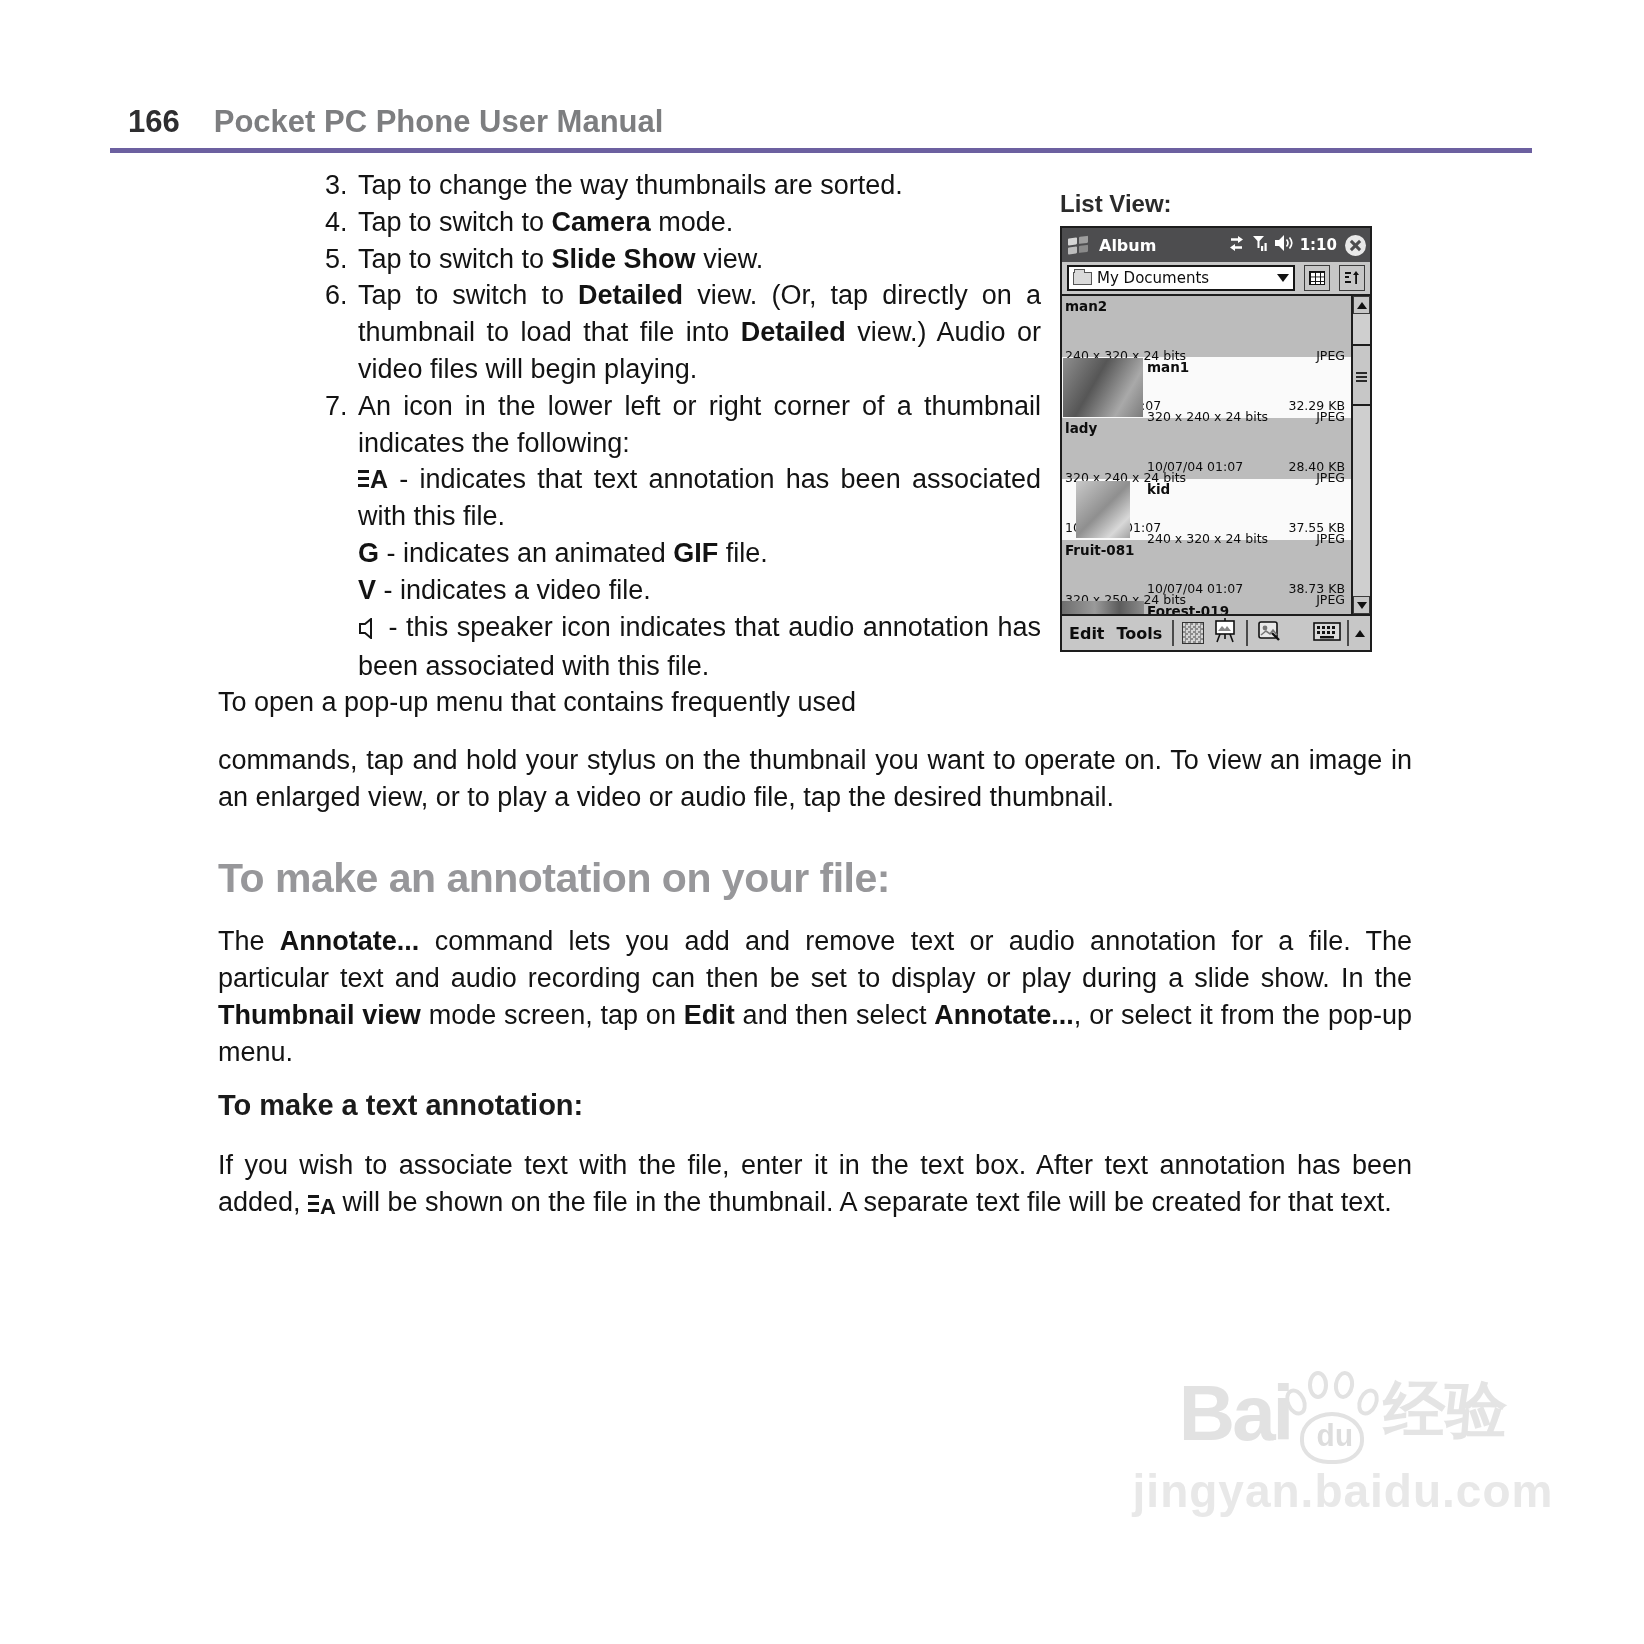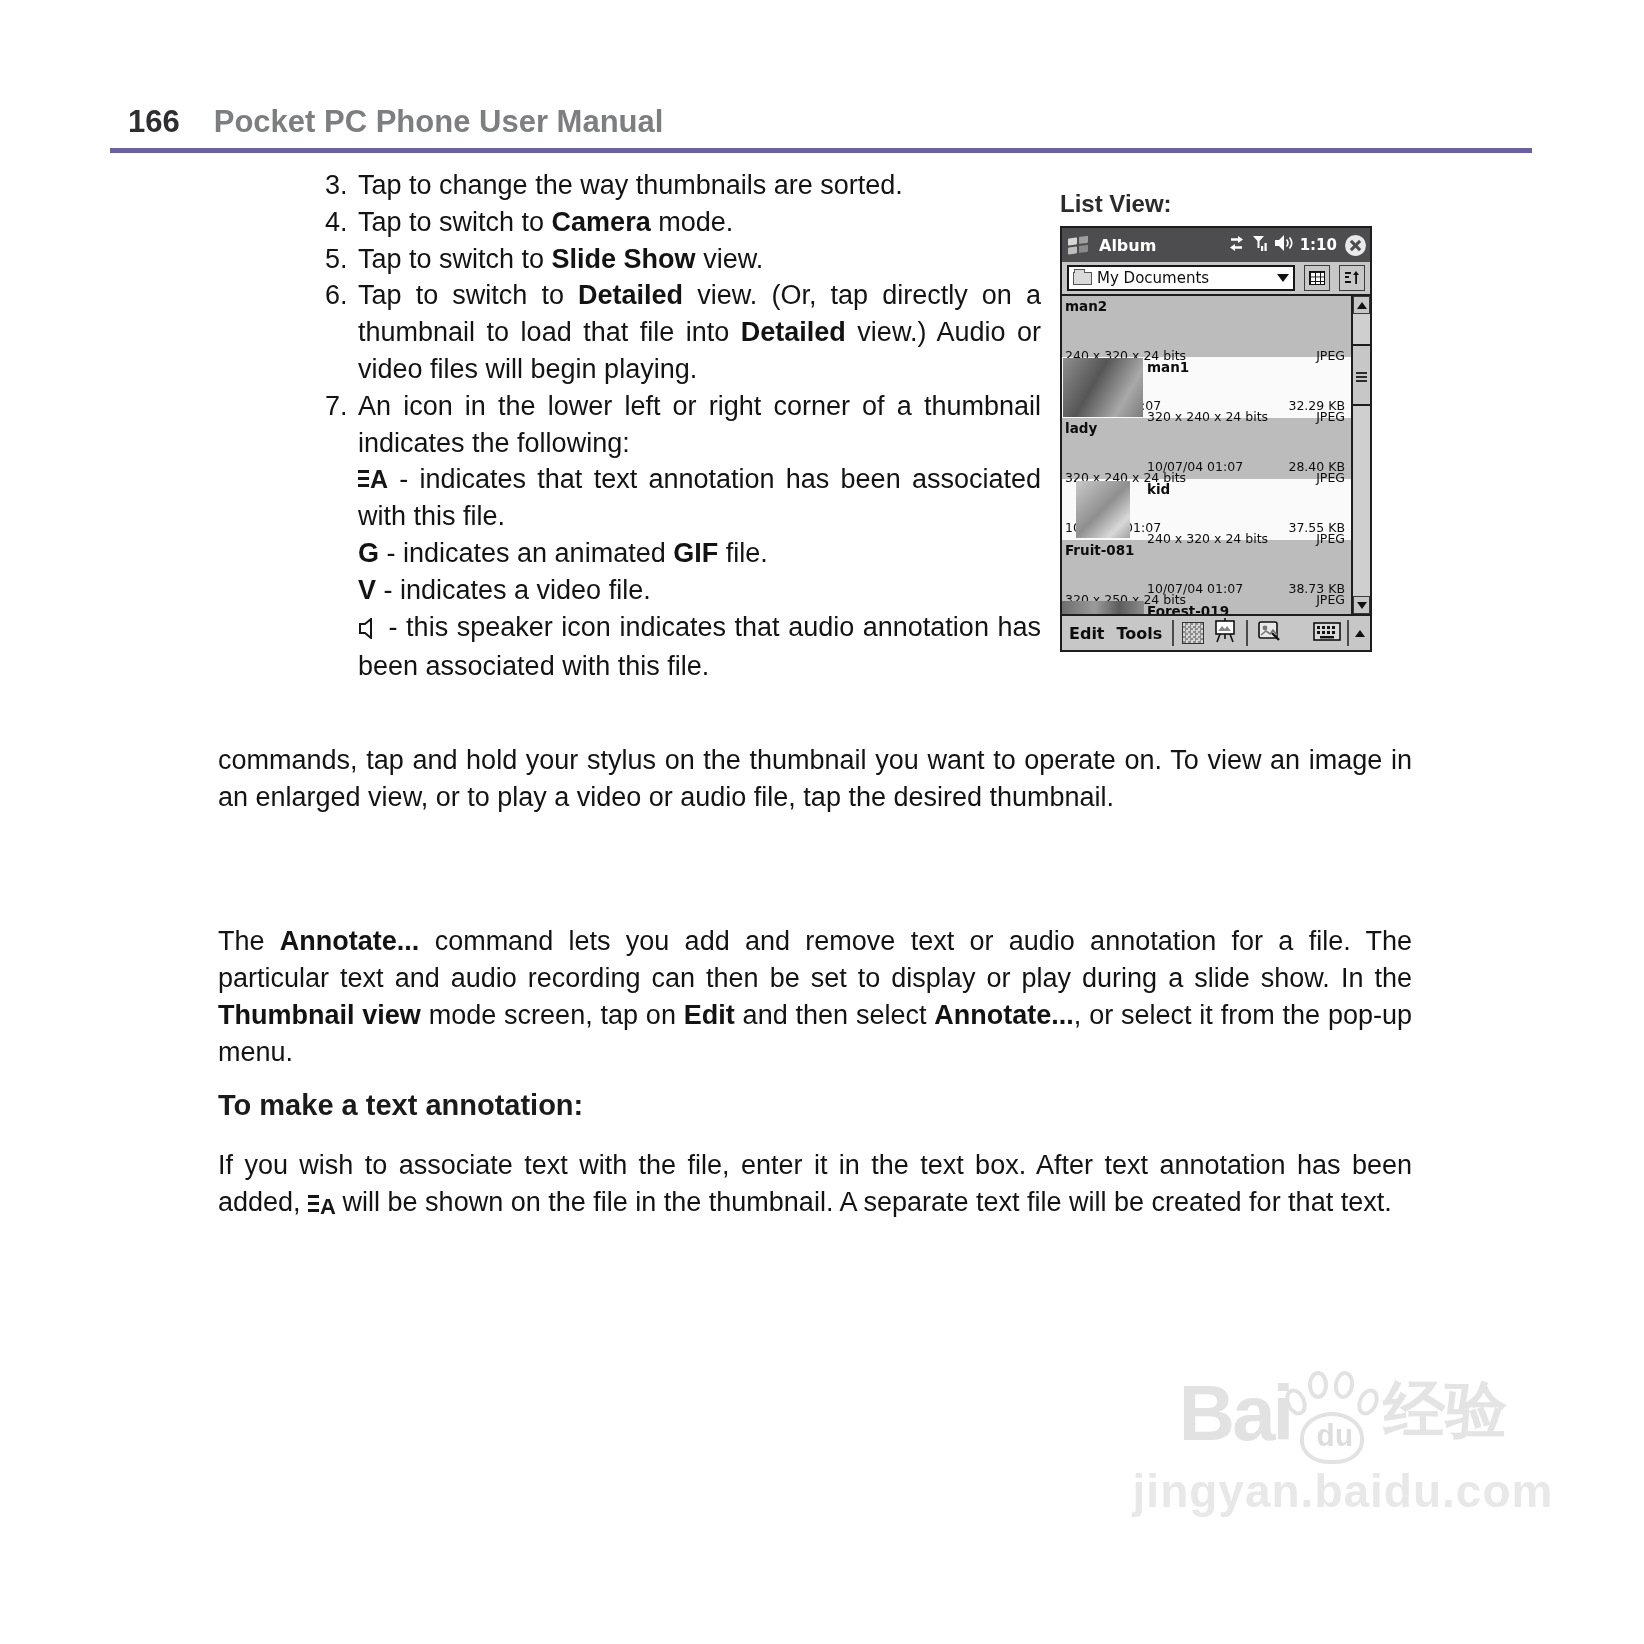--- a/index.html
+++ b/index.html
@@ -172,22 +172,24 @@
         <b>V</b><span> - indicates a video file.</span>
       </div>
       <div class="sub">
         <span class="ico-speaker-inline"><svg width="22" height="21" viewBox="0 0 22 21">
               <polygon points="2,6 7,6 13,1 13,20 7,15 2,15" fill="none" stroke="#141414" stroke-width="2"></polygon>
             </svg></span><span> - this speaker icon indicates that audio annotation has been associated with this file.</span>
       </div>
     </div>
   </div>
 
+  <div class="wrapline">To open a pop-up menu that contains frequently used</div>
   <div class="para p1">commands, tap and hold your stylus on the thumbnail you want to operate on. To view an image in an enlarged view, or to play a video or audio file, tap the desired thumbnail.</div>
 
+  <div class="sechead">To make an annotation on your file:</div>
 
   <div class="para p2">
     <span>The </span><b>Annotate...</b><span> command lets you add and remove text or audio annotation for a file. The particular text and audio recording can then be set to display or play during a slide show. In the </span><b>Thumbnail view</b><span> mode screen, tap on </span><b>Edit</b><span> and then select </span><b>Annotate...</b><span>, or select it from the pop-up menu.</span>
   </div>
 
   <div class="subhead">To make a text annotation:</div>
 
   <div class="para p3">
     <span>If you wish to associate text with the file, enter it in the text box. After text annotation has been added, </span><span class="ico-textann small"><span class="bars"></span><span class="letterA">A</span></span><span> will be shown on the file in the thumbnail. A separate text file will be created for that text.</span>
   </div>

